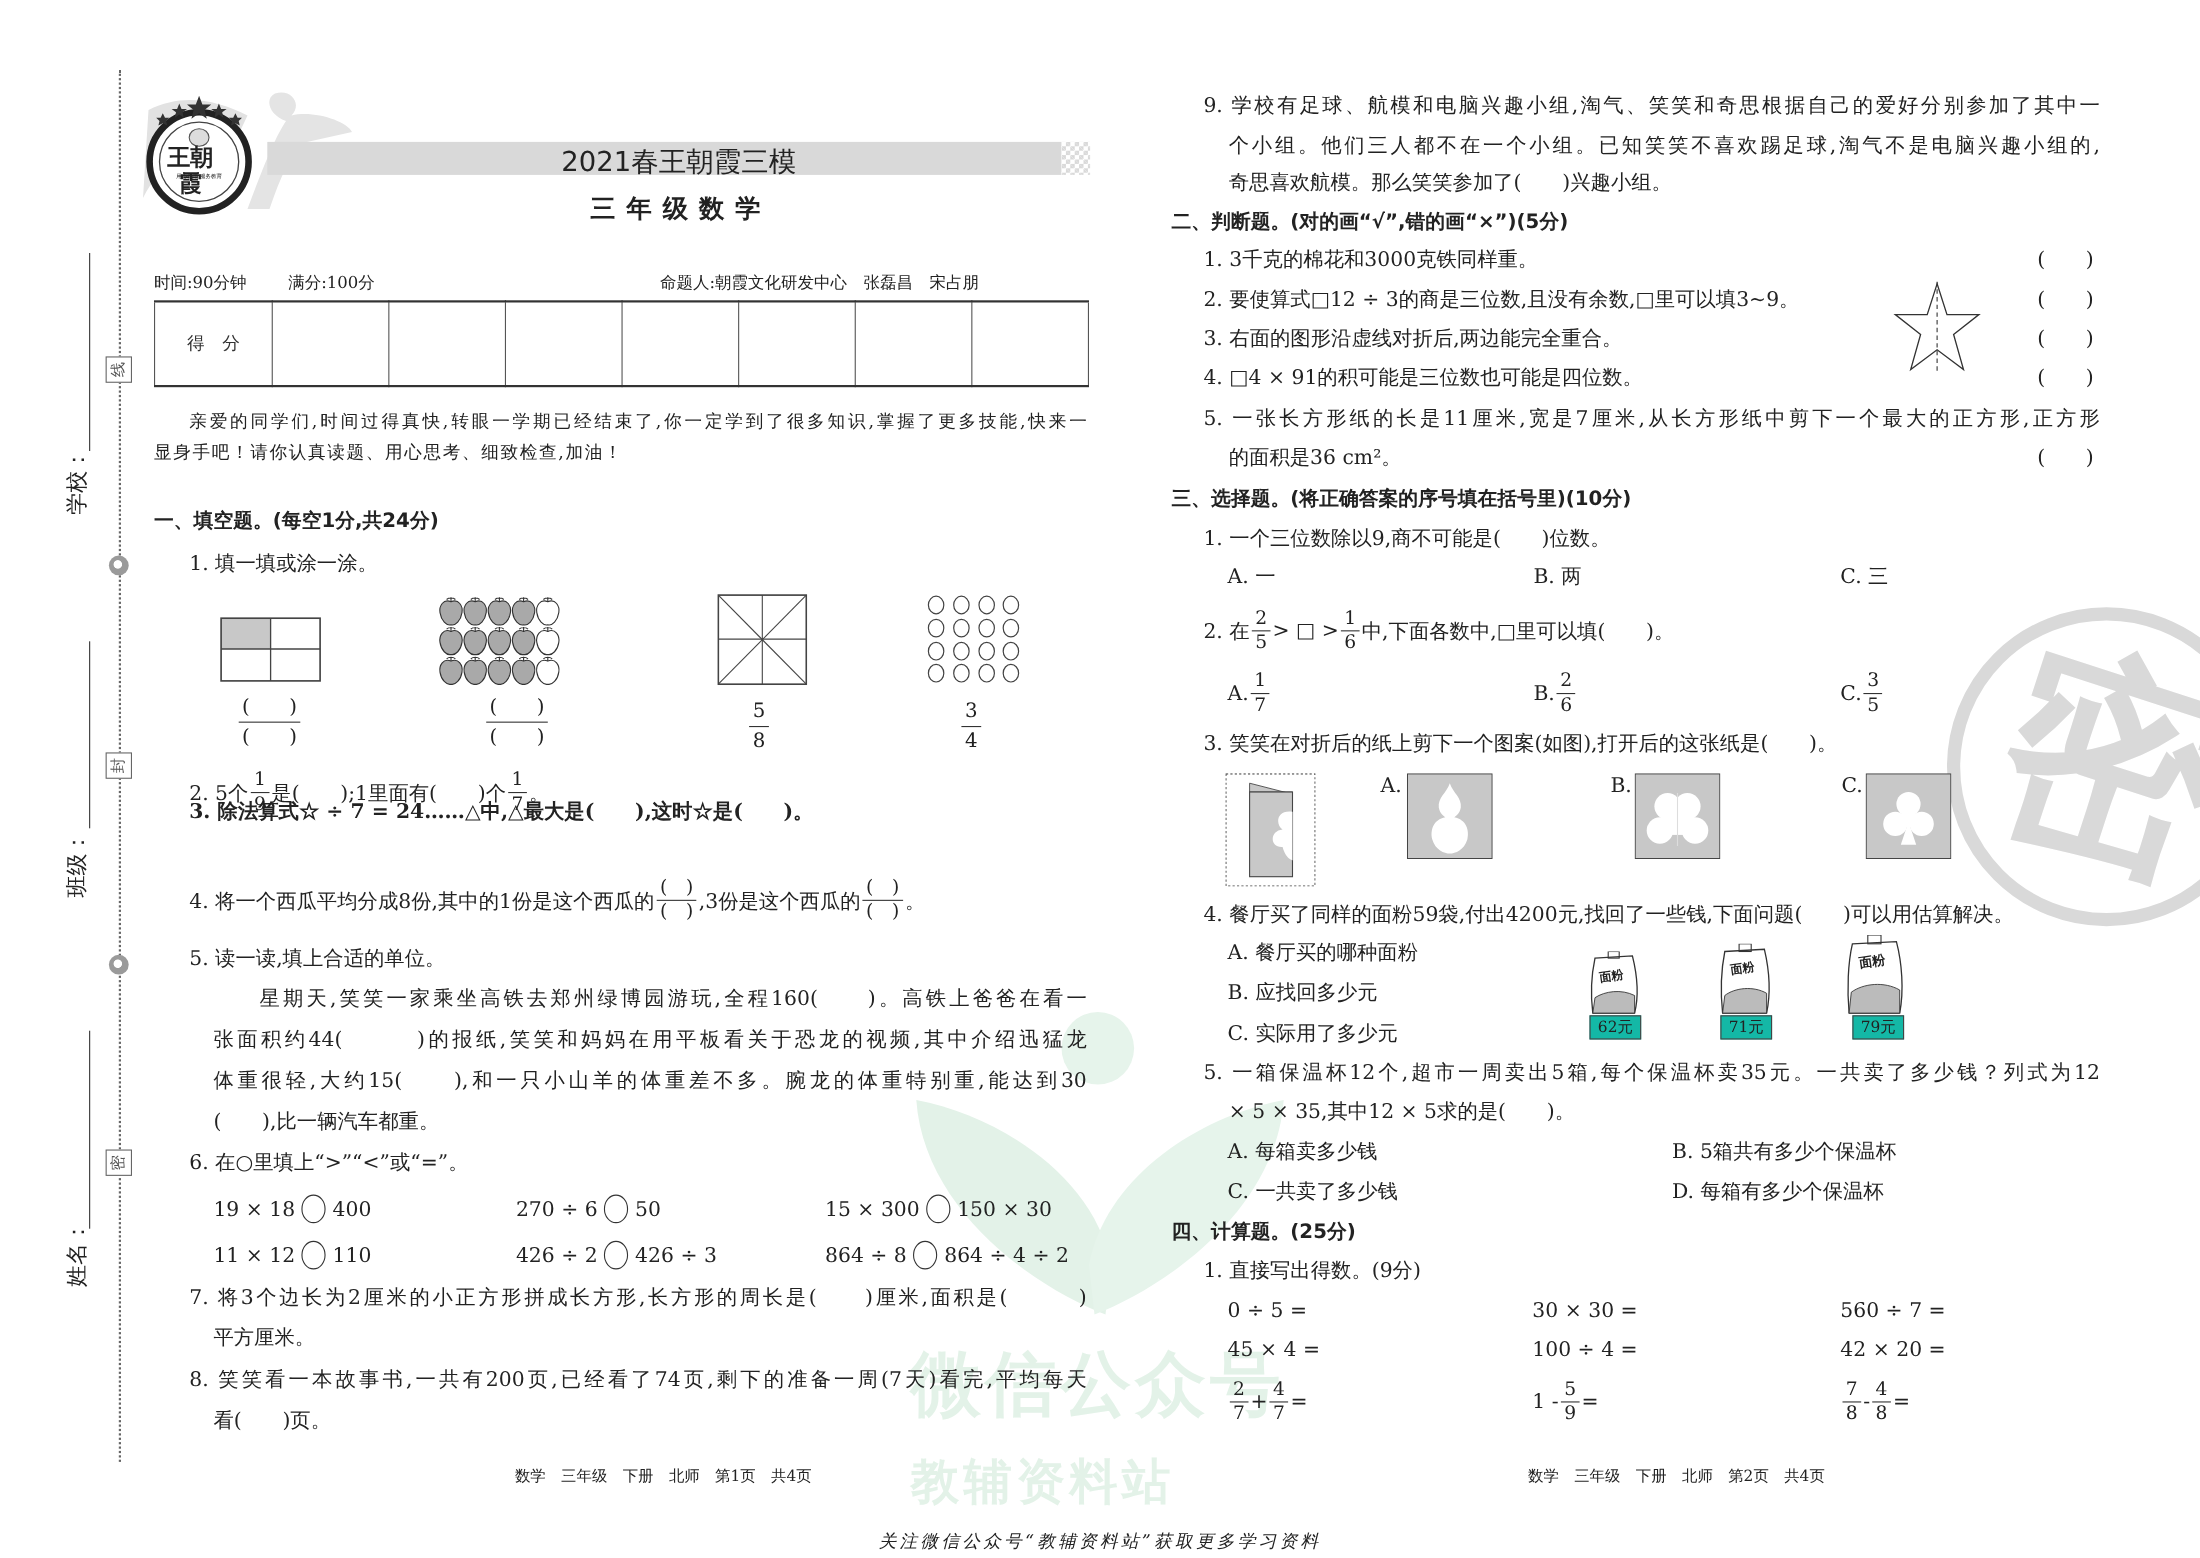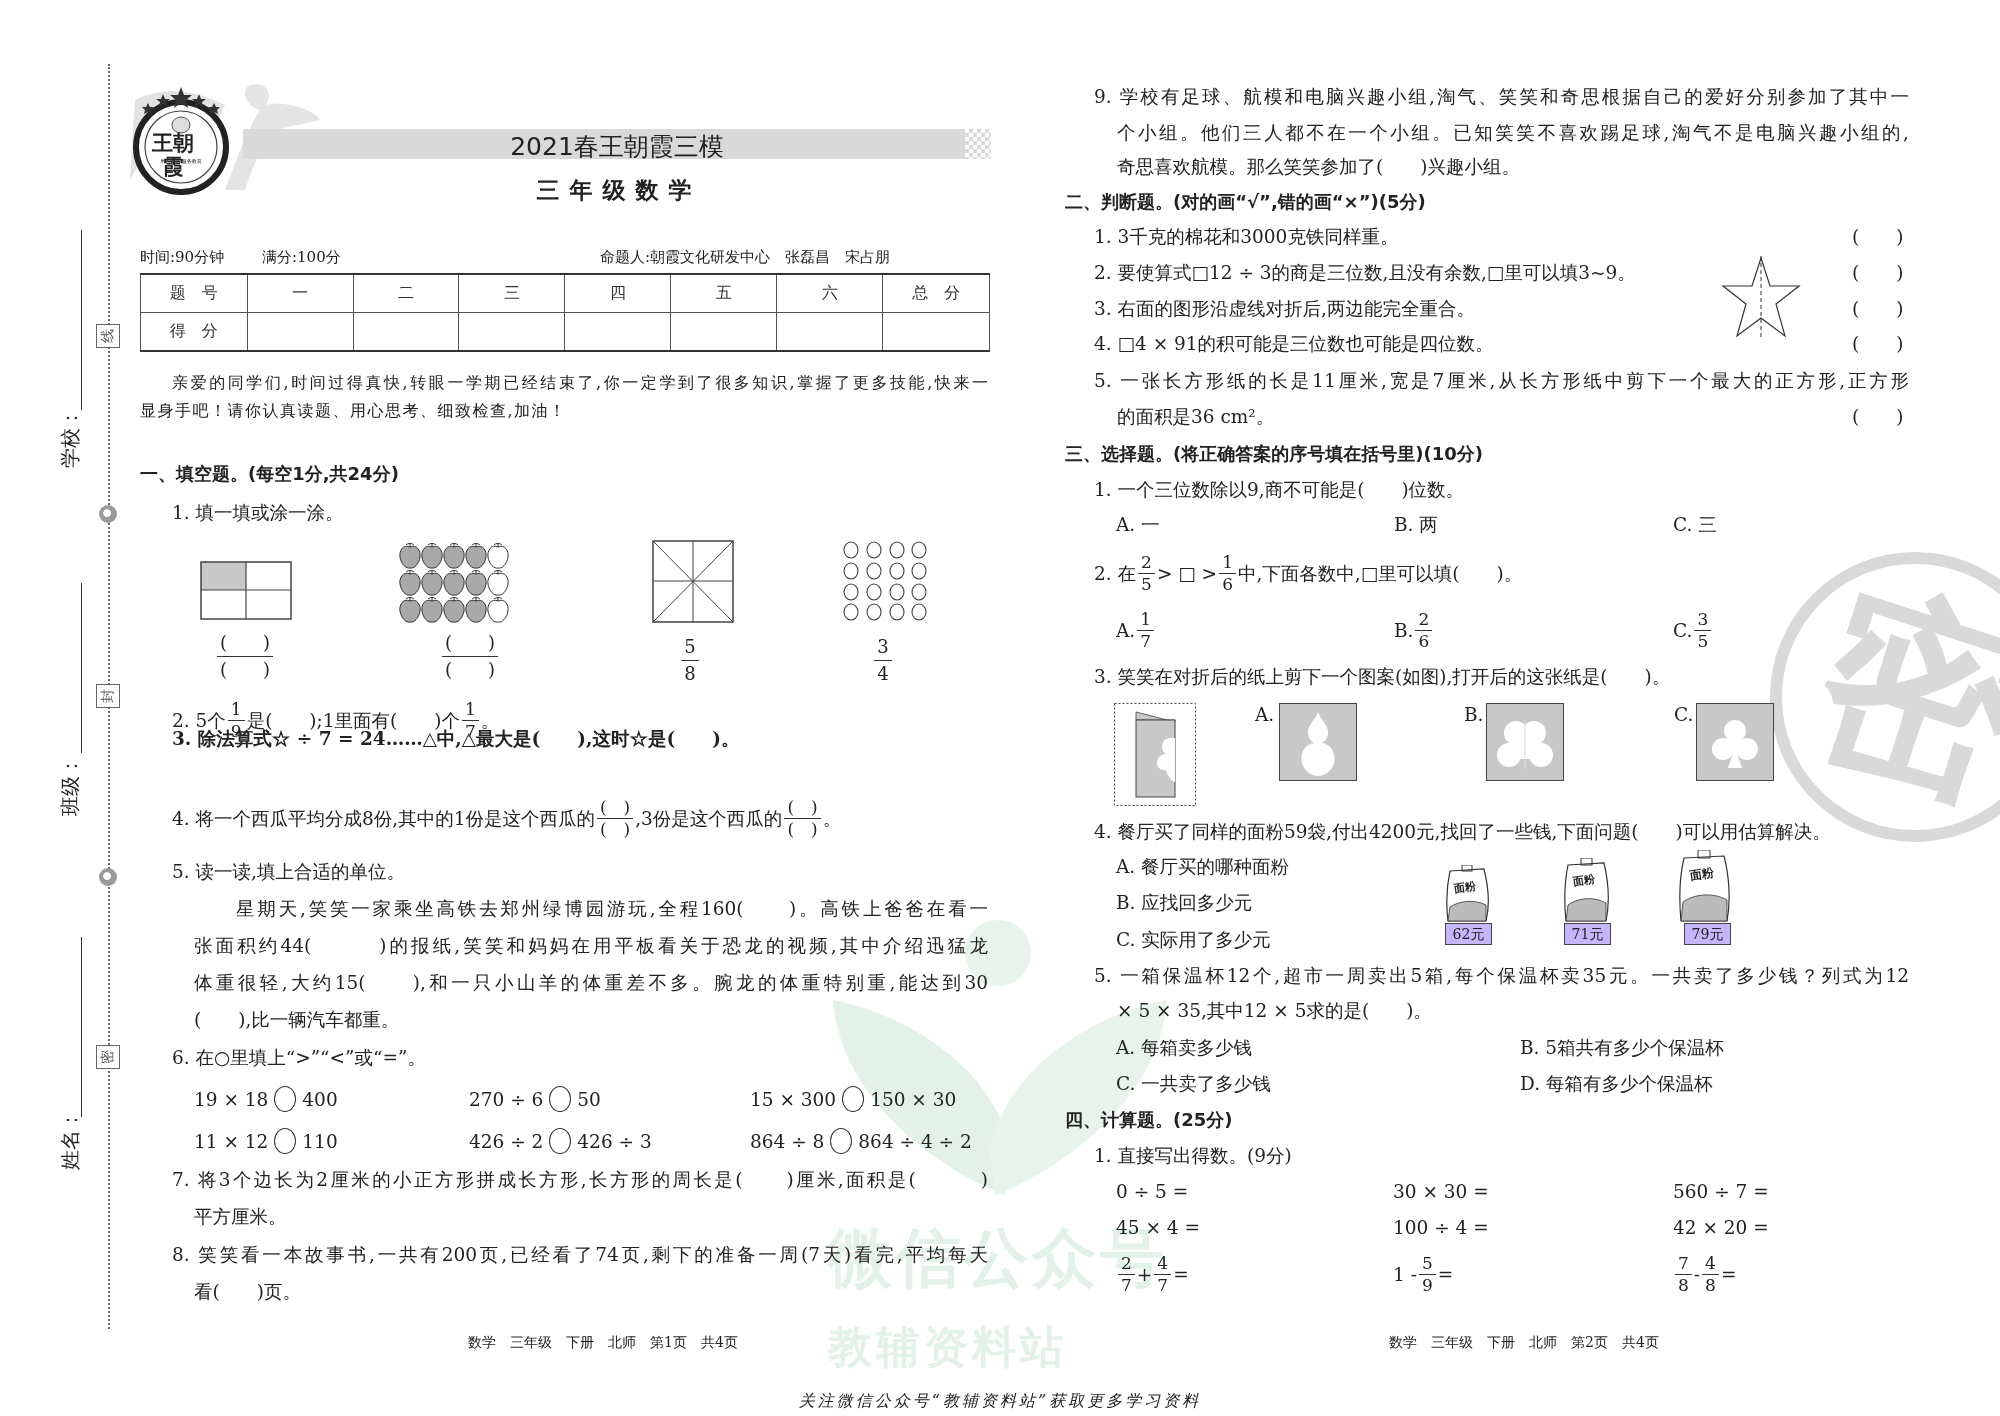--- a/index.html
+++ b/index.html
@@ -26,21 +26,21 @@
   .seal-box span{transform:rotate(-90deg);display:block;}
   .seal-dot{position:absolute;width:18px;height:18px;border-radius:50%;background:radial-gradient(circle at 45% 45%,#ffffff 0 25%,#9a9a9a 30% 100%);}
   
   table.score{position:absolute;left:140px;top:273px;width:850px;height:79px;border-collapse:collapse;font-size:16px;
     border-top:2px solid #333;border-bottom:2px solid #333;}
   table.score td{border:1px solid #555;text-align:center;color:#333;width:106px;}
   
   .wm-text{position:absolute;font-family:"DejaVu Sans",sans-serif;font-weight:bold;color:#e3f2e8;white-space:nowrap;letter-spacing:4px;}
   .stamp-char{position:absolute;font-family:"DejaVu Sans",sans-serif;font-weight:bold;color:#d9d9d9;font-size:200px;line-height:1;transform:rotate(18deg);}
   .bag-label{position:absolute;font-size:11px;font-weight:bold;font-family:"DejaVu Sans",sans-serif;transform:rotate(-8deg);}
-  .price-box{position:absolute;border:1px solid #444;font-size:14px;text-align:center;line-height:20px;background:#c4b5fd;}
+  .price-box{position:absolute;border:1px solid #444;font-size:14px;text-align:center;line-height:20px;background:#14b8a6;}
 </style>
 </head>
 <body>
 
 <svg class="abs" style="left:820px;top:900px;" width="360" height="310" viewBox="0 0 360 310">
   <circle cx="178" cy="53" r="33" fill="#e6f4eb"></circle>
   <path d="M185 295 C120 270 20 200 13 100 C90 115 175 170 190 250 Z" fill="#e3f2e8"></path>
   <path d="M175 295 C240 270 340 200 347 100 C270 115 185 170 170 250 Z" fill="#e6f4eb"></path>
 </svg>
 <div class="wm-text" style="left:828px;top:1215px;font-size:64px;">微信公众号</div>
@@ -91,30 +91,20 @@
 
 <div class="abs" style="left:417px;top:132px;width:400px;text-align:center;font-size:25px;line-height:30px;font-family:'DejaVu Sans',sans-serif;">2021春王朝霞三模</div>
 <div class="abs" style="left:469px;top:176px;width:300px;text-align:center;font-size:23px;line-height:28px;font-weight:bold;letter-spacing:10px;font-family:'DejaVu Sans',sans-serif;">三年级数学</div>
 
 <div class="t" style="left:140px;top:246px;font-size:15px;">时间:90分钟</div>
 <div class="t" style="left:262px;top:246px;font-size:15px;">满分:100分</div>
 <div class="t" style="left:600px;top:246px;width:388px;text-align:left;font-size:15px;">命题人:朝霞文化研发中心　张磊昌　宋占朋</div>
 
 <table class="score">
   <tbody>
-      <tr>
-    <td>题　号</td>
-    <td>一</td>
-    <td>二</td>
-    <td>三</td>
-    <td>四</td>
-    <td>五</td>
-    <td>六</td>
-    <td>总　分</td>
-  </tr>
   <tr>
     <td>得　分</td>
     <td></td>
     <td></td>
     <td></td>
     <td></td>
     <td></td>
     <td></td>
     <td></td>
   </tr>

